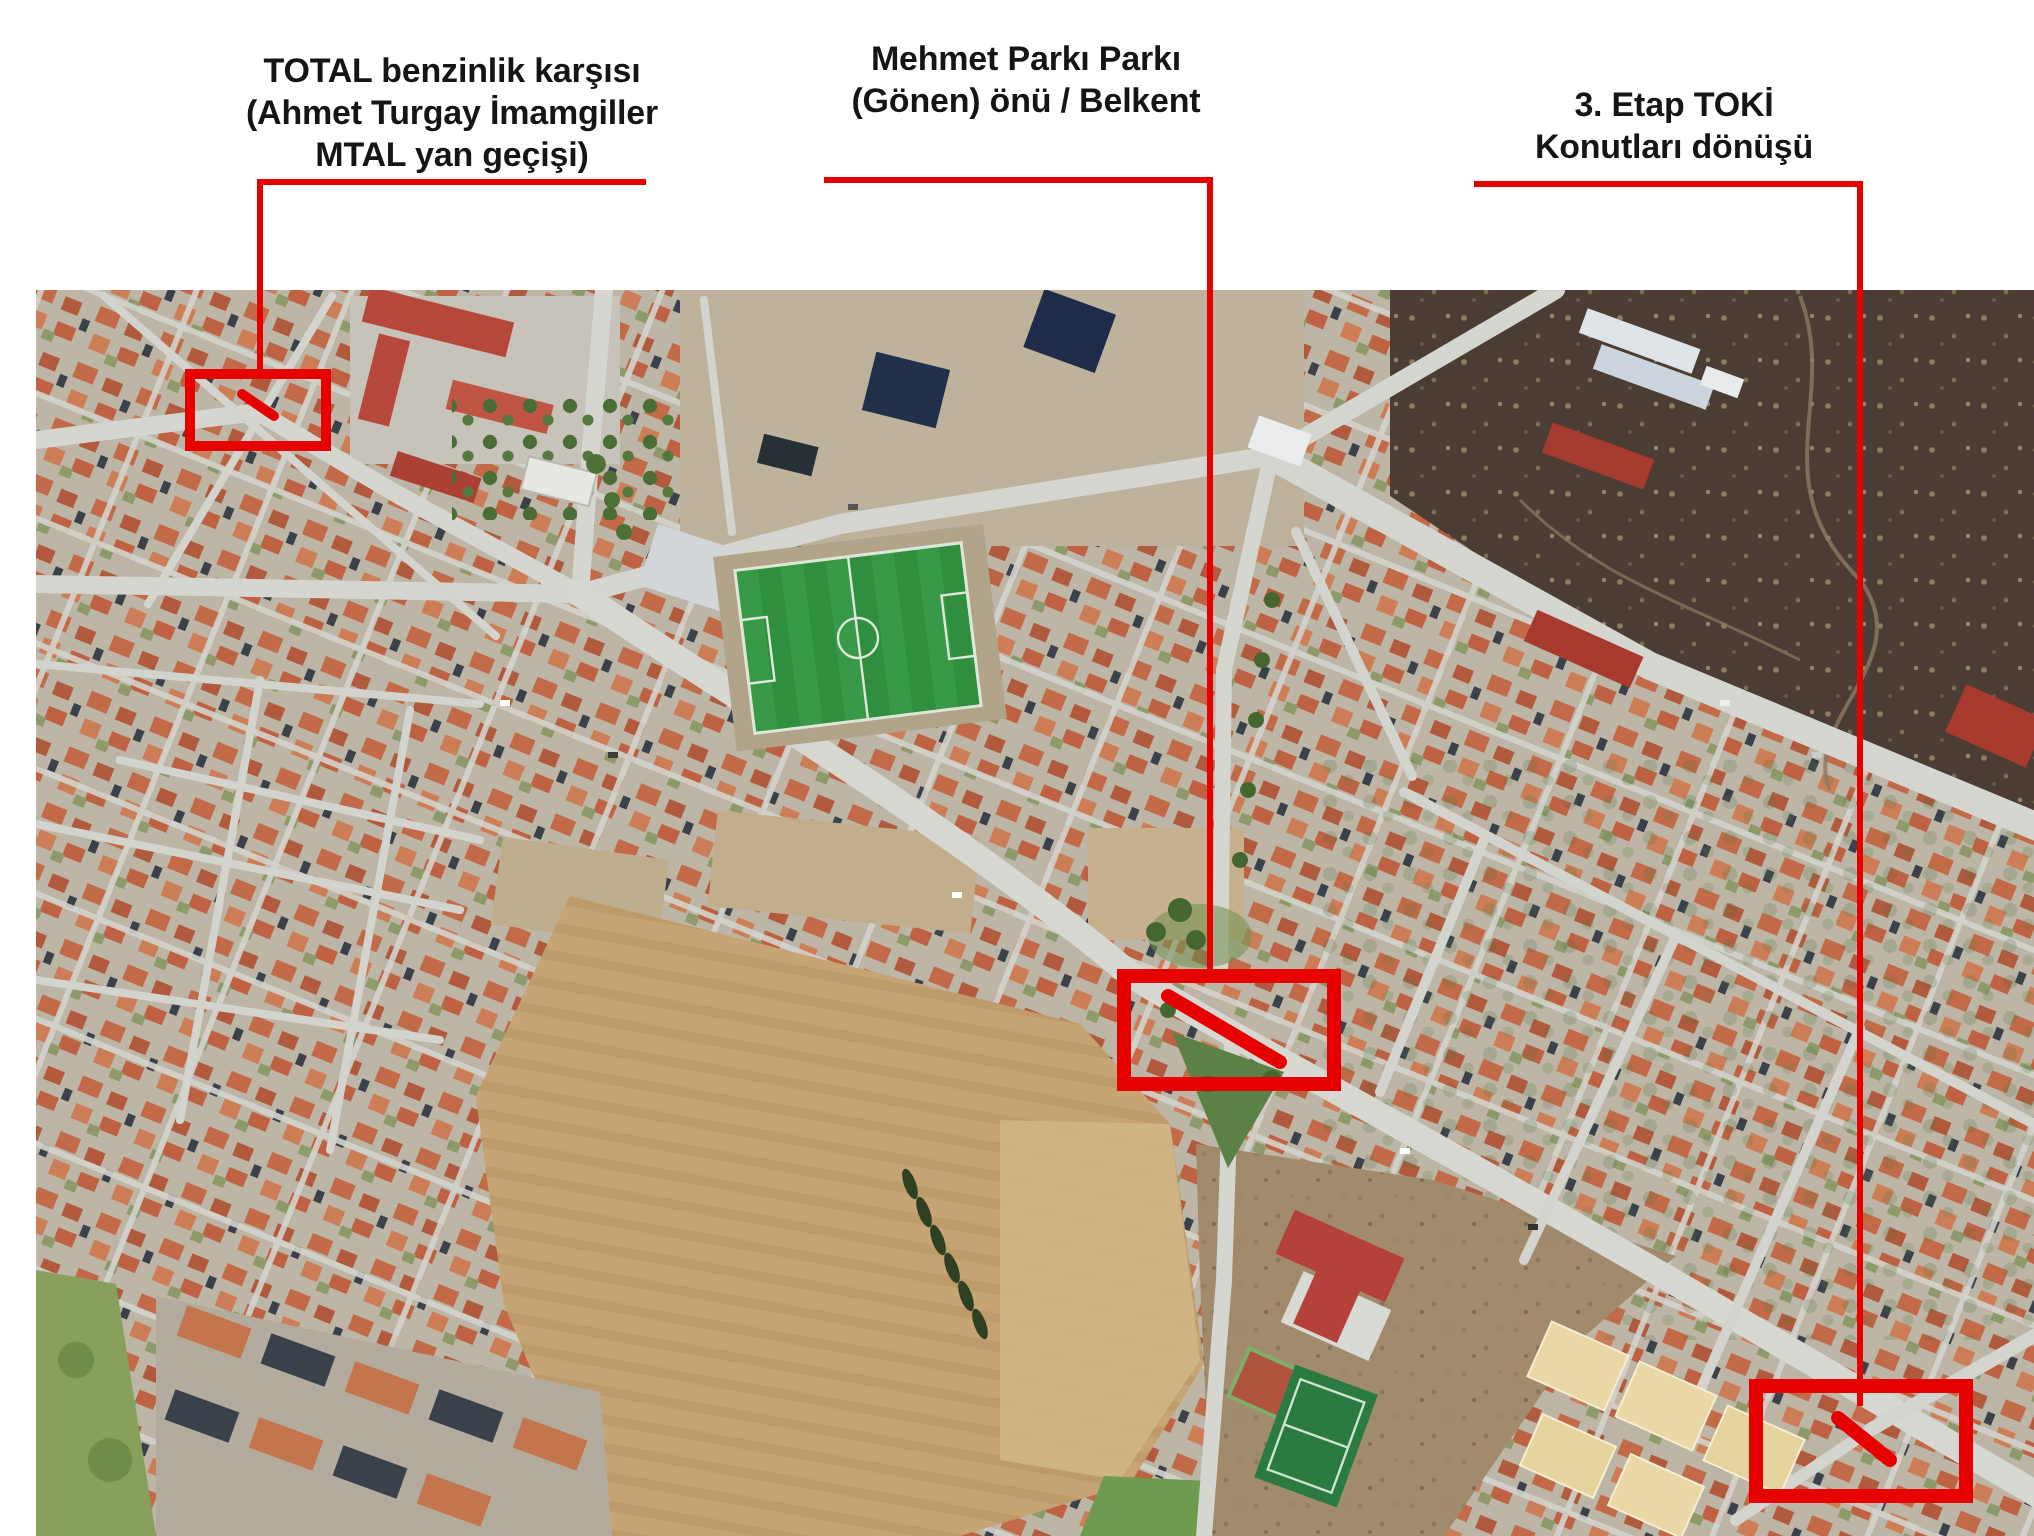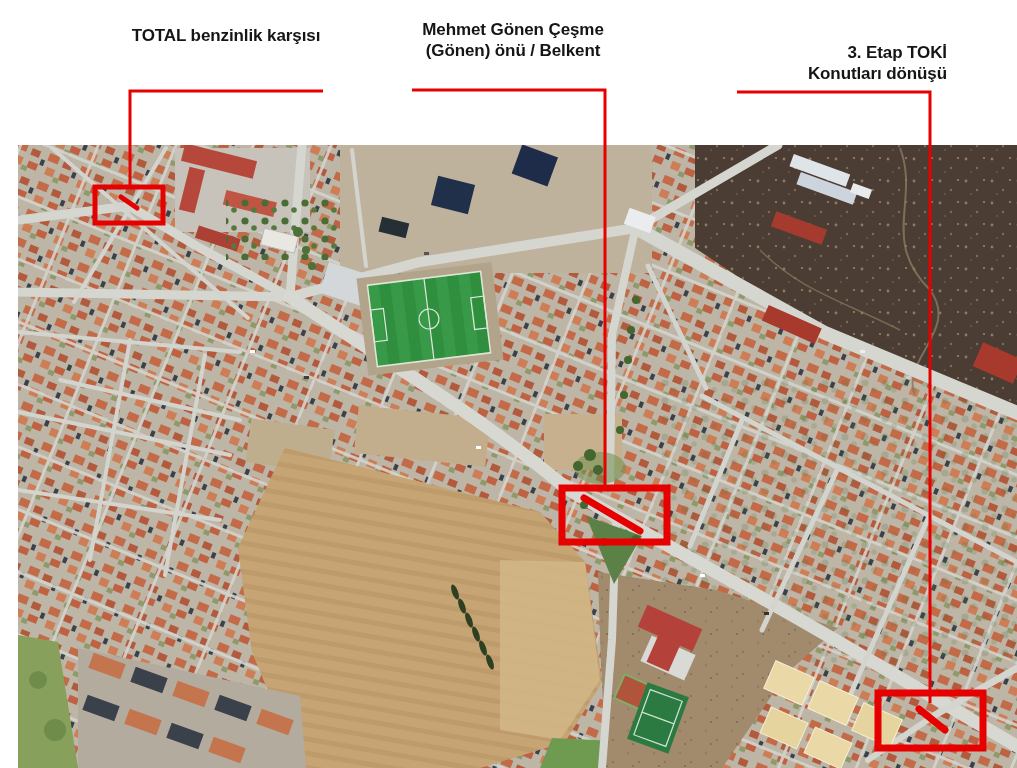--- a/index.html
+++ b/index.html
@@ -15,21 +15,21 @@
     font-size:17px;
     line-height:21px;
     text-align:center;
     color:var(--callout-color,#151515);
     letter-spacing:-0.1px;
     white-space:nowrap;
   }
   .callout div{white-space:nowrap;}
   #callout-1{left:95px;top:25px;width:262px;}
   #callout-2{left:392px;top:19px;width:242px;}
-  #callout-3{left:727px;top:42px;width:220px;text-align:right;}
+  #callout-3{left:727px;top:42px;width:220px;}
   .rline{stroke:var(--accent,#e60000);stroke-width:3;fill:none;}
   .rbox{stroke:var(--accent,#e60000);fill:none;}
   .rdash{stroke:var(--accent,#e60000);stroke-linecap:round;}
 </style>
 </head>
 <body style="background: rgb(255, 255, 255);">
 
 <svg id="map-svg" width="1017" height="768" viewBox="0 0 1017 768">
   <defs>
     <clipPath id="mapclip">
@@ -264,23 +264,25 @@
     <line class="rdash" x1="121" y1="197" x2="137" y2="208" stroke-width="5"></line>
     <rect class="rbox" x="562" y="488" width="105" height="54" stroke-width="7"></rect>
     <line class="rdash" x1="584" y1="498" x2="640" y2="531" stroke-width="7"></line>
     <rect class="rbox" x="878" y="693" width="105" height="55" stroke-width="7"></rect>
     <line class="rdash" x1="919" y1="709" x2="945" y2="730" stroke-width="7"></line>
   </g>
 </svg>
 
 <div class="callout" id="callout-1">
   <div>TOTAL benzinlik karşısı</div>
+  <div>(Ahmet Turgay İmamgiller</div>
+  <div>MTAL yan geçişi)</div>
 </div>
 
 <div class="callout" id="callout-2">
-  <div>Mehmet Gönen Çeşme</div>
+  <div>Mehmet Parkı Parkı</div>
   <div>(Gönen) önü / Belkent</div>
 </div>
 
 <div class="callout" id="callout-3">
   <div>3. Etap TOKİ</div>
   <div>Konutları dönüşü</div>
 </div>
 
 </body></html>

